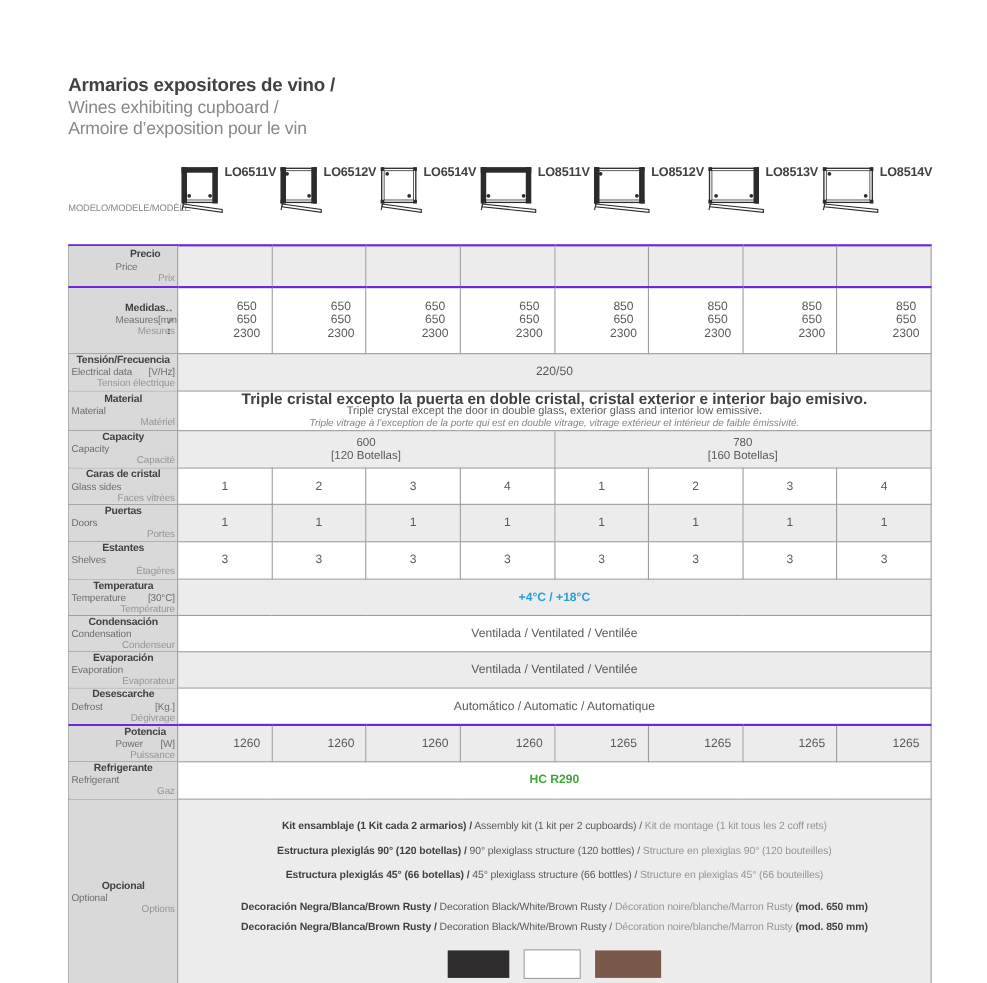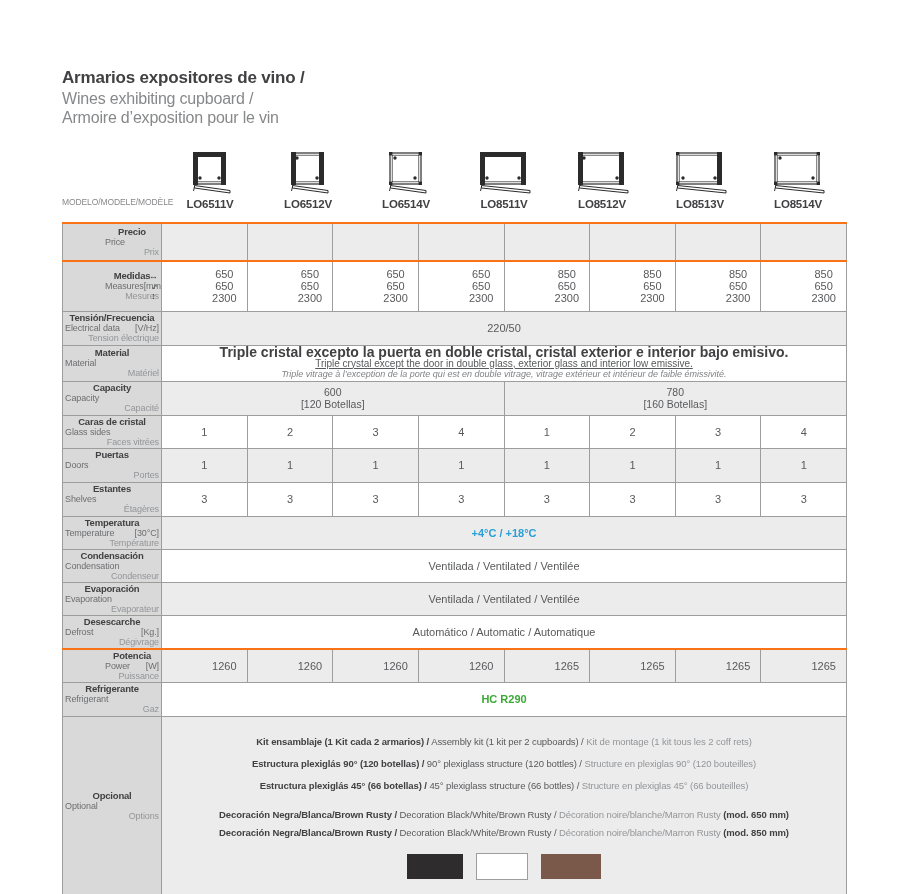--- a/index.html
+++ b/index.html
@@ -8,50 +8,50 @@
 
   
   .title-block{position:absolute;left:62px;top:68px;line-height:1.22;}
   .title-main{font-size:17px;font-weight:bold;color:#414042;letter-spacing:-0.2px;}
   .title-sub{font-size:16px;color:#87888a;letter-spacing:-0.2px;}
 
   
   .models-header{position:absolute;left:62px;top:150px;width:785px;display:flex;align-items:flex-end;}
   .model-label-cell{width:99px;flex:0 0 99px;font-size:8.5px;color:#87888a;
                     letter-spacing:-0.1px;padding-bottom:3px;}
-  .model-col{flex:1;display:flex;flex-direction:column;align-items:center;}
+  .model-col{flex:1;display:flex;flex-direction:row;align-items:flex-start;}
   .model-icon{height:47px;display:flex;align-items:flex-start;justify-content:center;}
   .model-name{font-size:11.5px;font-weight:bold;color:#414042;letter-spacing:-0.2px;margin-top:1px;}
 
   
   table.spec{position:absolute;left:62px;top:222px;width:785px;border-collapse:collapse;
              table-layout:fixed;}
   table.spec td{border:1px solid #9d9d9c;font-size:11px;color:#58595b;text-align:center;
                 vertical-align:middle;padding:1px 2px;overflow:hidden;}
-  tr.rule-dark td{border-top:2px solid #f97316;padding-left:42px;}
+  tr.rule-dark td{border-top:2px solid #6d28d9;padding-left:42px;}
   .bg-g{background:#ececec;}
   .bg-w{background:#ffffff;}
 
   td.lbl{background:#d9d9d9;text-align:left;padding:1px 5px 1px 7px;position:relative;}
   .l1{font-weight:bold;font-size:9.5px;color:#414042;line-height:10px;letter-spacing:-0.2px;}
   .l2{font-size:9px;color:#6d6e70;line-height:10px;display:flex;justify-content:space-between;
       align-items:baseline;letter-spacing:-0.1px;}
   .l3{font-size:9px;color:#939598;line-height:10px;letter-spacing:-0.1px;text-align:right;}
   .unit{color:#6d6e70;white-space:nowrap;}
   td.lbl.with-arrows .l2{padding-right:15px;}
   .arrows{position:absolute;right:3px;top:50%;transform:translateY(-50%);display:flex;
           flex-direction:column;align-items:center;font-size:9px;color:#414042;line-height:10px;}
   .arrow-diag{display:inline-block;transform:rotate(-45deg);}
 
   .preline{white-space:pre-line;line-height:12px;}
   .val-blue{font-weight:bold;}
   .val-green{font-weight:bold;}
 
   .mat-1{font-weight:bold;font-size:14px;color:#414042;line-height:11px;}
-  .mat-2{font-size:10px;color:#58595b;line-height:11px;text-decoration:underline;}
+  .mat-2{font-size:10px;color:#58595b;line-height:11px;}
   .mat-3{font-size:9px;color:#808285;line-height:11px;font-style:italic;}
 
   
   td.opt-content{vertical-align:top;padding-top:19px;}
   .opt-line{font-size:9.5px;line-height:22px;letter-spacing:-0.1px;text-align:center;}
   .opt-line.decor{line-height:18px;}
   .seg-es{font-weight:bold;color:#414042;}
   .seg-en{color:#58595b;}
   .seg-fr{color:#939598;}
   .seg-suffix{font-weight:bold;color:#414042;}
@@ -225,21 +225,21 @@
       <td class="bg-g"></td>
       <td class="bg-g"></td>
       <td class="bg-g"></td>
       <td class="bg-g"></td>
       <td class="bg-g"></td>
       <td class="bg-g"></td>
       <td class="bg-g"></td>
       <td class="bg-g"></td>
     </tr>
 
-    <tr class="rule-dark" style="height:50px">
+    <tr class="rule-dark" style="height:60px">
       <td class="lbl with-arrows">
         <div class="l1">Medidas</div>
         <div class="l2">
               <span>Measures</span>
               <span class="unit">[mm]</span>
             </div>
         <div class="l3">Mesures</div>
         <div class="arrows">
           <span>↔</span>
           <span class="arrow-diag">↔</span>

